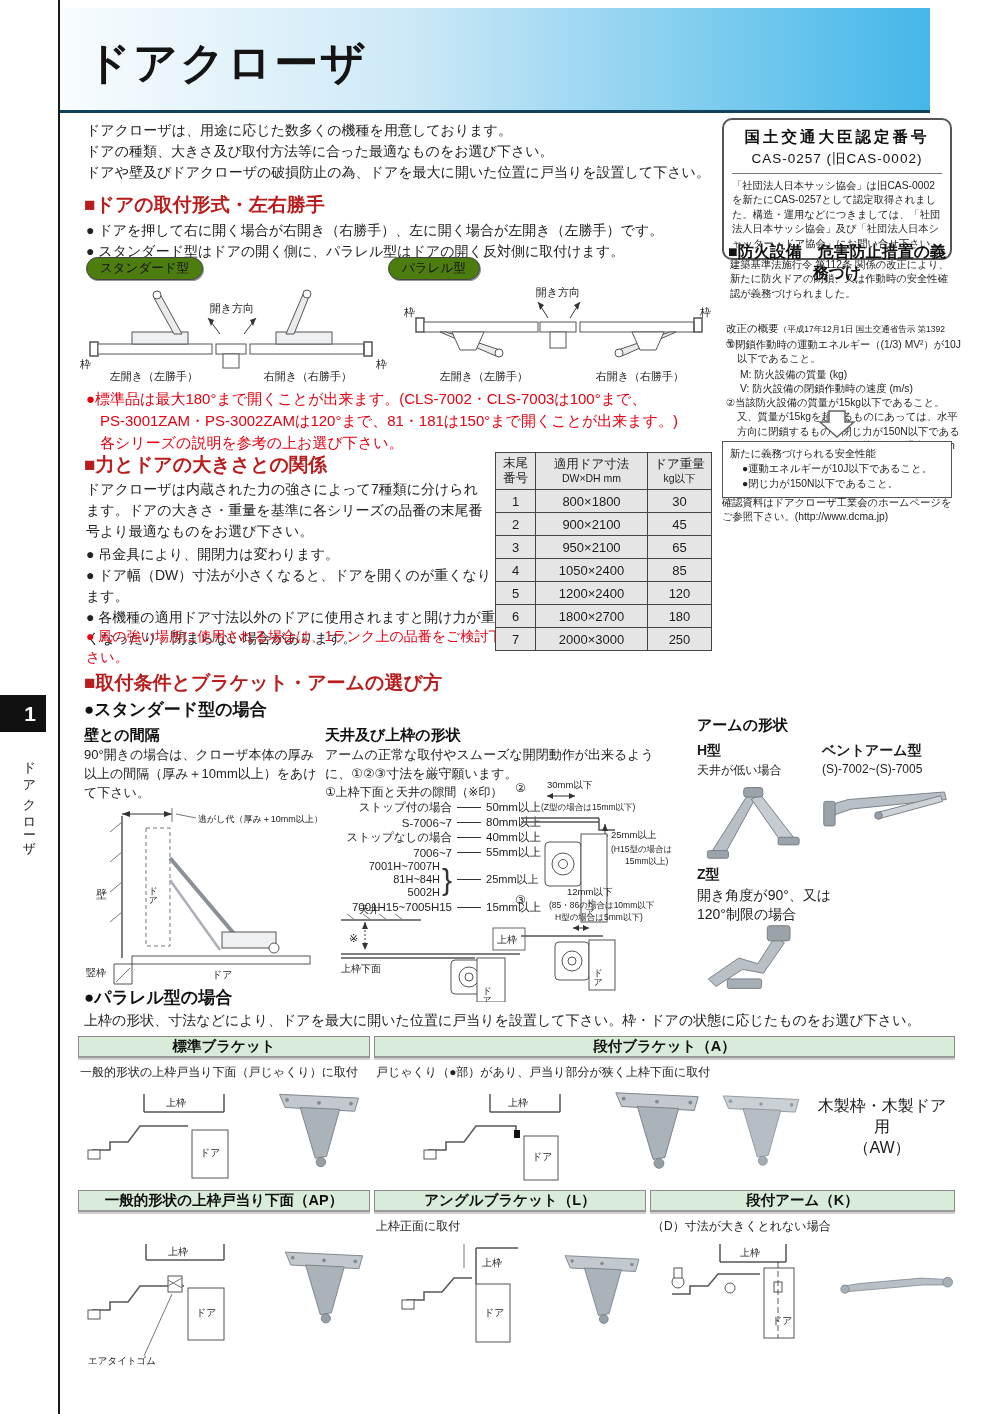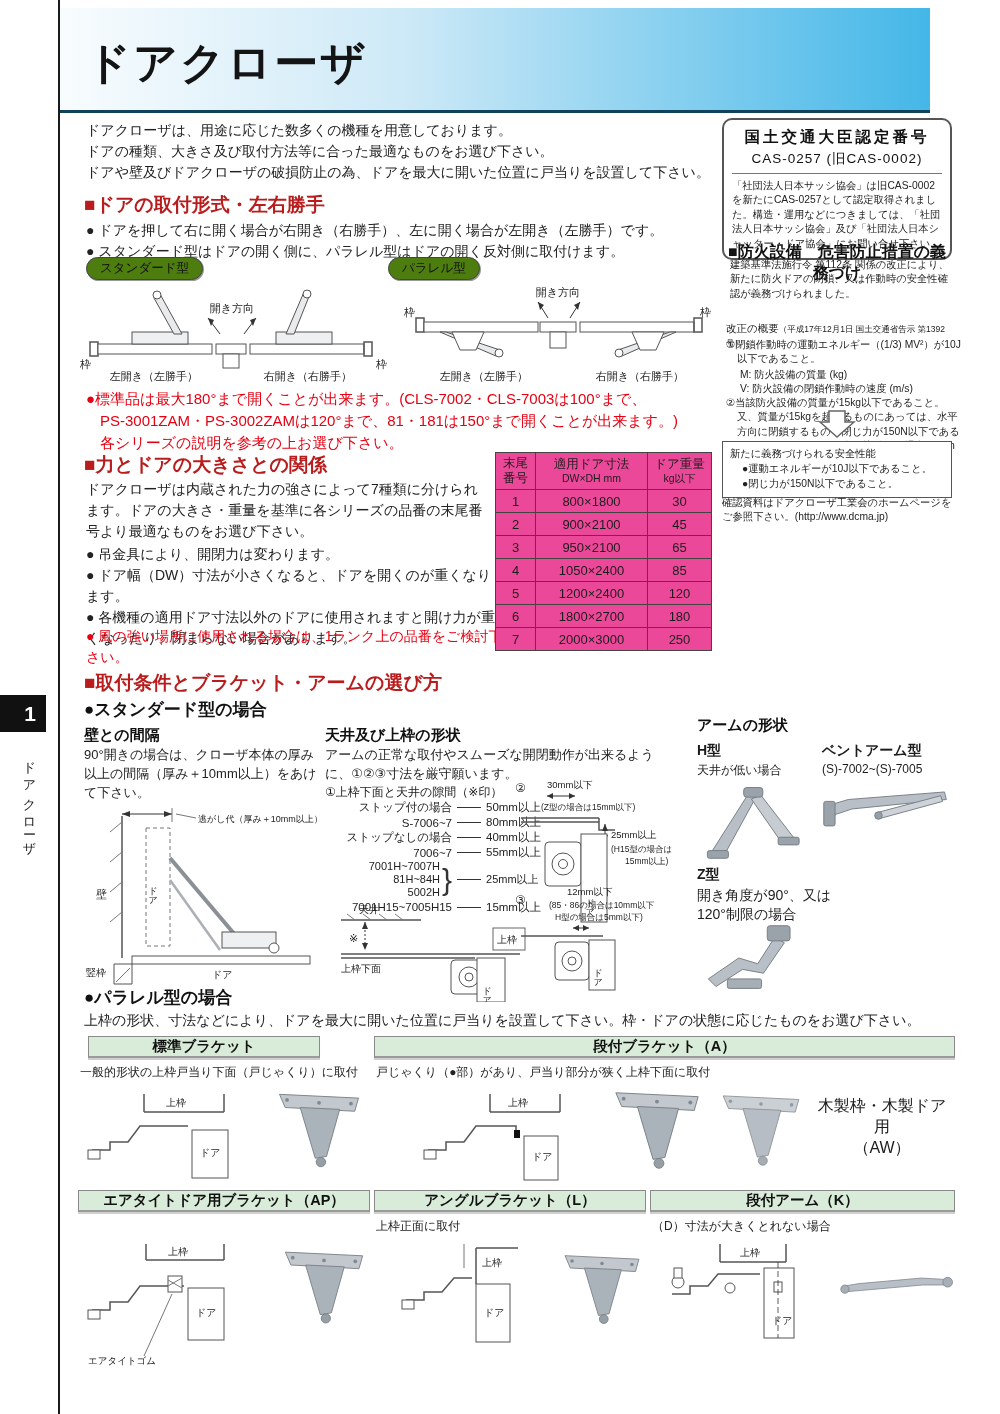--- a/index.html
+++ b/index.html
@@ -19,21 +19,21 @@
   
   .body14{font-size:14px;line-height:1.5;color:#222;}
   .body13{font-size:13px;line-height:1.45;color:#222;}
   .bluehead{color:#b91c1c;font-weight:bold;font-size:19px;}
   .subhead{font-weight:bold;font-size:17px;color:#111;}
   .minihead{font-weight:bold;font-size:15px;color:#111;}
   .red{color:#e60012;}
   .oval{position:absolute;height:21px;padding:0 13px;background:#4d7c0f;border:1.5px solid #444;
         border-radius:12px;font-size:12.5px;display:flex;align-items:center;box-shadow:1px 1px 0 #999;color:#111;}
   
-  .sizetable{border-collapse:collapse;text-align:center;font-size:13px;background:#ec4899;}
+  .sizetable{border-collapse:collapse;text-align:center;font-size:13px;background:#e5e5e5;}
   .sizetable th,.sizetable td{border:1px solid #444;padding:0 4px;}
   .sizetable th{font-weight:normal;font-size:12.5px;line-height:1.2;height:36px;}
   .sizetable th .sm{font-size:10.5px;}
   .sizetable td{height:22px;}
   
   .certbox{position:absolute;left:722px;top:118px;width:230px;border:2px solid #555;border-radius:10px;
            padding:7px 8px 7px;box-sizing:border-box;background:#fff;}
   .certbox .ct{text-align:center;font-weight:bold;font-size:15.5px;letter-spacing:3px;color:#111;}
   .certbox .cn{text-align:center;font-size:13.5px;letter-spacing:1px;padding:2px 0 5px;border-bottom:1px solid #777;margin-bottom:5px;color:#111;}
   .side10{font-size:10.3px;line-height:1.4;color:#222;}
@@ -416,21 +416,21 @@
     </svg>
   <div class="abs" style="left:697px;top:866px;font-size:14px;font-weight:bold">Z型</div>
   <div class="abs" style="left:697px;top:886px;font-size:14px;width:150px;line-height:1.35">開き角度が90°、又は120°制限の場合</div>
   <svg class="abs" style="left:700px;top:920px" width="106" height="76">
       <use href="#sym-arm-z" width="106" height="76"></use>
     </svg>
 
   <div class="abs subhead" style="left:84px;top:986px">●パラレル型の場合</div>
   <div class="abs body14" style="left:84px;top:1010px;width:870px">上枠の形状、寸法などにより、ドアを最大に開いた位置に戸当りを設置して下さい。枠・ドアの状態に応じたものをお選び下さい。</div>
 
-  <div class="gbar" style="left:88px;top:1036px;width:232px">標準ブラケット</div>
+  <div class="gbar" style="left:78px;top:1036px;width:292px">標準ブラケット</div>
   <div class="gbar" style="left:374px;top:1036px;width:581px">段付ブラケット（A）</div>
   <div class="abs cap12" style="left:80px;top:1064px;width:292px">一般的形状の上枠戸当り下面（戸じゃくり）に取付</div>
   <div class="abs cap12" style="left:376px;top:1064px;width:560px">戸じゃくり（●部）があり、戸当り部分が狭く上枠下面に取付</div>
 
   <svg class="abs" style="left:84px;top:1086px" width="180" height="96" viewBox="0 0 180 96">
     <path class="lw" d="M60,26 H140 M60,26 V8 M140,26 V8"></path>
     <text x="82" y="20" font-size="10">上枠</text>
     <path class="lw" d="M8,64 H26 V56 H44 L56,40 H104"></path>
     <rect x="4" y="64" width="12" height="9" fill="#fff" stroke="#555"></rect>
     <rect x="108" y="44" width="36" height="48" fill="#fff" stroke="#555"></rect>
@@ -453,21 +453,21 @@
       <use href="#sym-bracket" width="98" height="94"></use>
     </svg>
   <svg class="abs" style="left:716px;top:1084px" width="90" height="94" opacity="0.85">
       <use href="#sym-bracket" width="90" height="94"></use>
     </svg>
   <div class="abs" style="left:812px;top:1096px;font-size:16px;text-align:center;width:140px">
     <div>木製枠・木製ドア用</div>
     <div>（AW）</div>
   </div>
 
-  <div class="gbar" style="left:78px;top:1190px;width:292px">エアタイトドア用ブラケット（AP）</div>
+  <div class="gbar" style="left:78px;top:1190px;width:292px">一般的形状の上枠戸当り下面（AP）</div>
   <div class="gbar" style="left:374px;top:1190px;width:272px">アングルブラケット（L）</div>
   <div class="gbar" style="left:650px;top:1190px;width:305px">段付アーム（K）</div>
   <div class="abs cap12" style="left:376px;top:1218px">上枠正面に取付</div>
   <div class="abs cap12" style="left:652px;top:1218px">（D）寸法が大きくとれない場合</div>
 
   <svg class="abs" style="left:84px;top:1238px" width="185" height="132" viewBox="0 0 185 132">
     <path class="lw" d="M62,22 H140 M62,22 V6 M140,22 V6"></path>
     <text x="84" y="17" font-size="10">上枠</text>
     <path class="lw" d="M8,72 H26 V64 H44 L56,48 H100"></path>
     <rect x="4" y="72" width="12" height="9" fill="#fff" stroke="#555"></rect>

